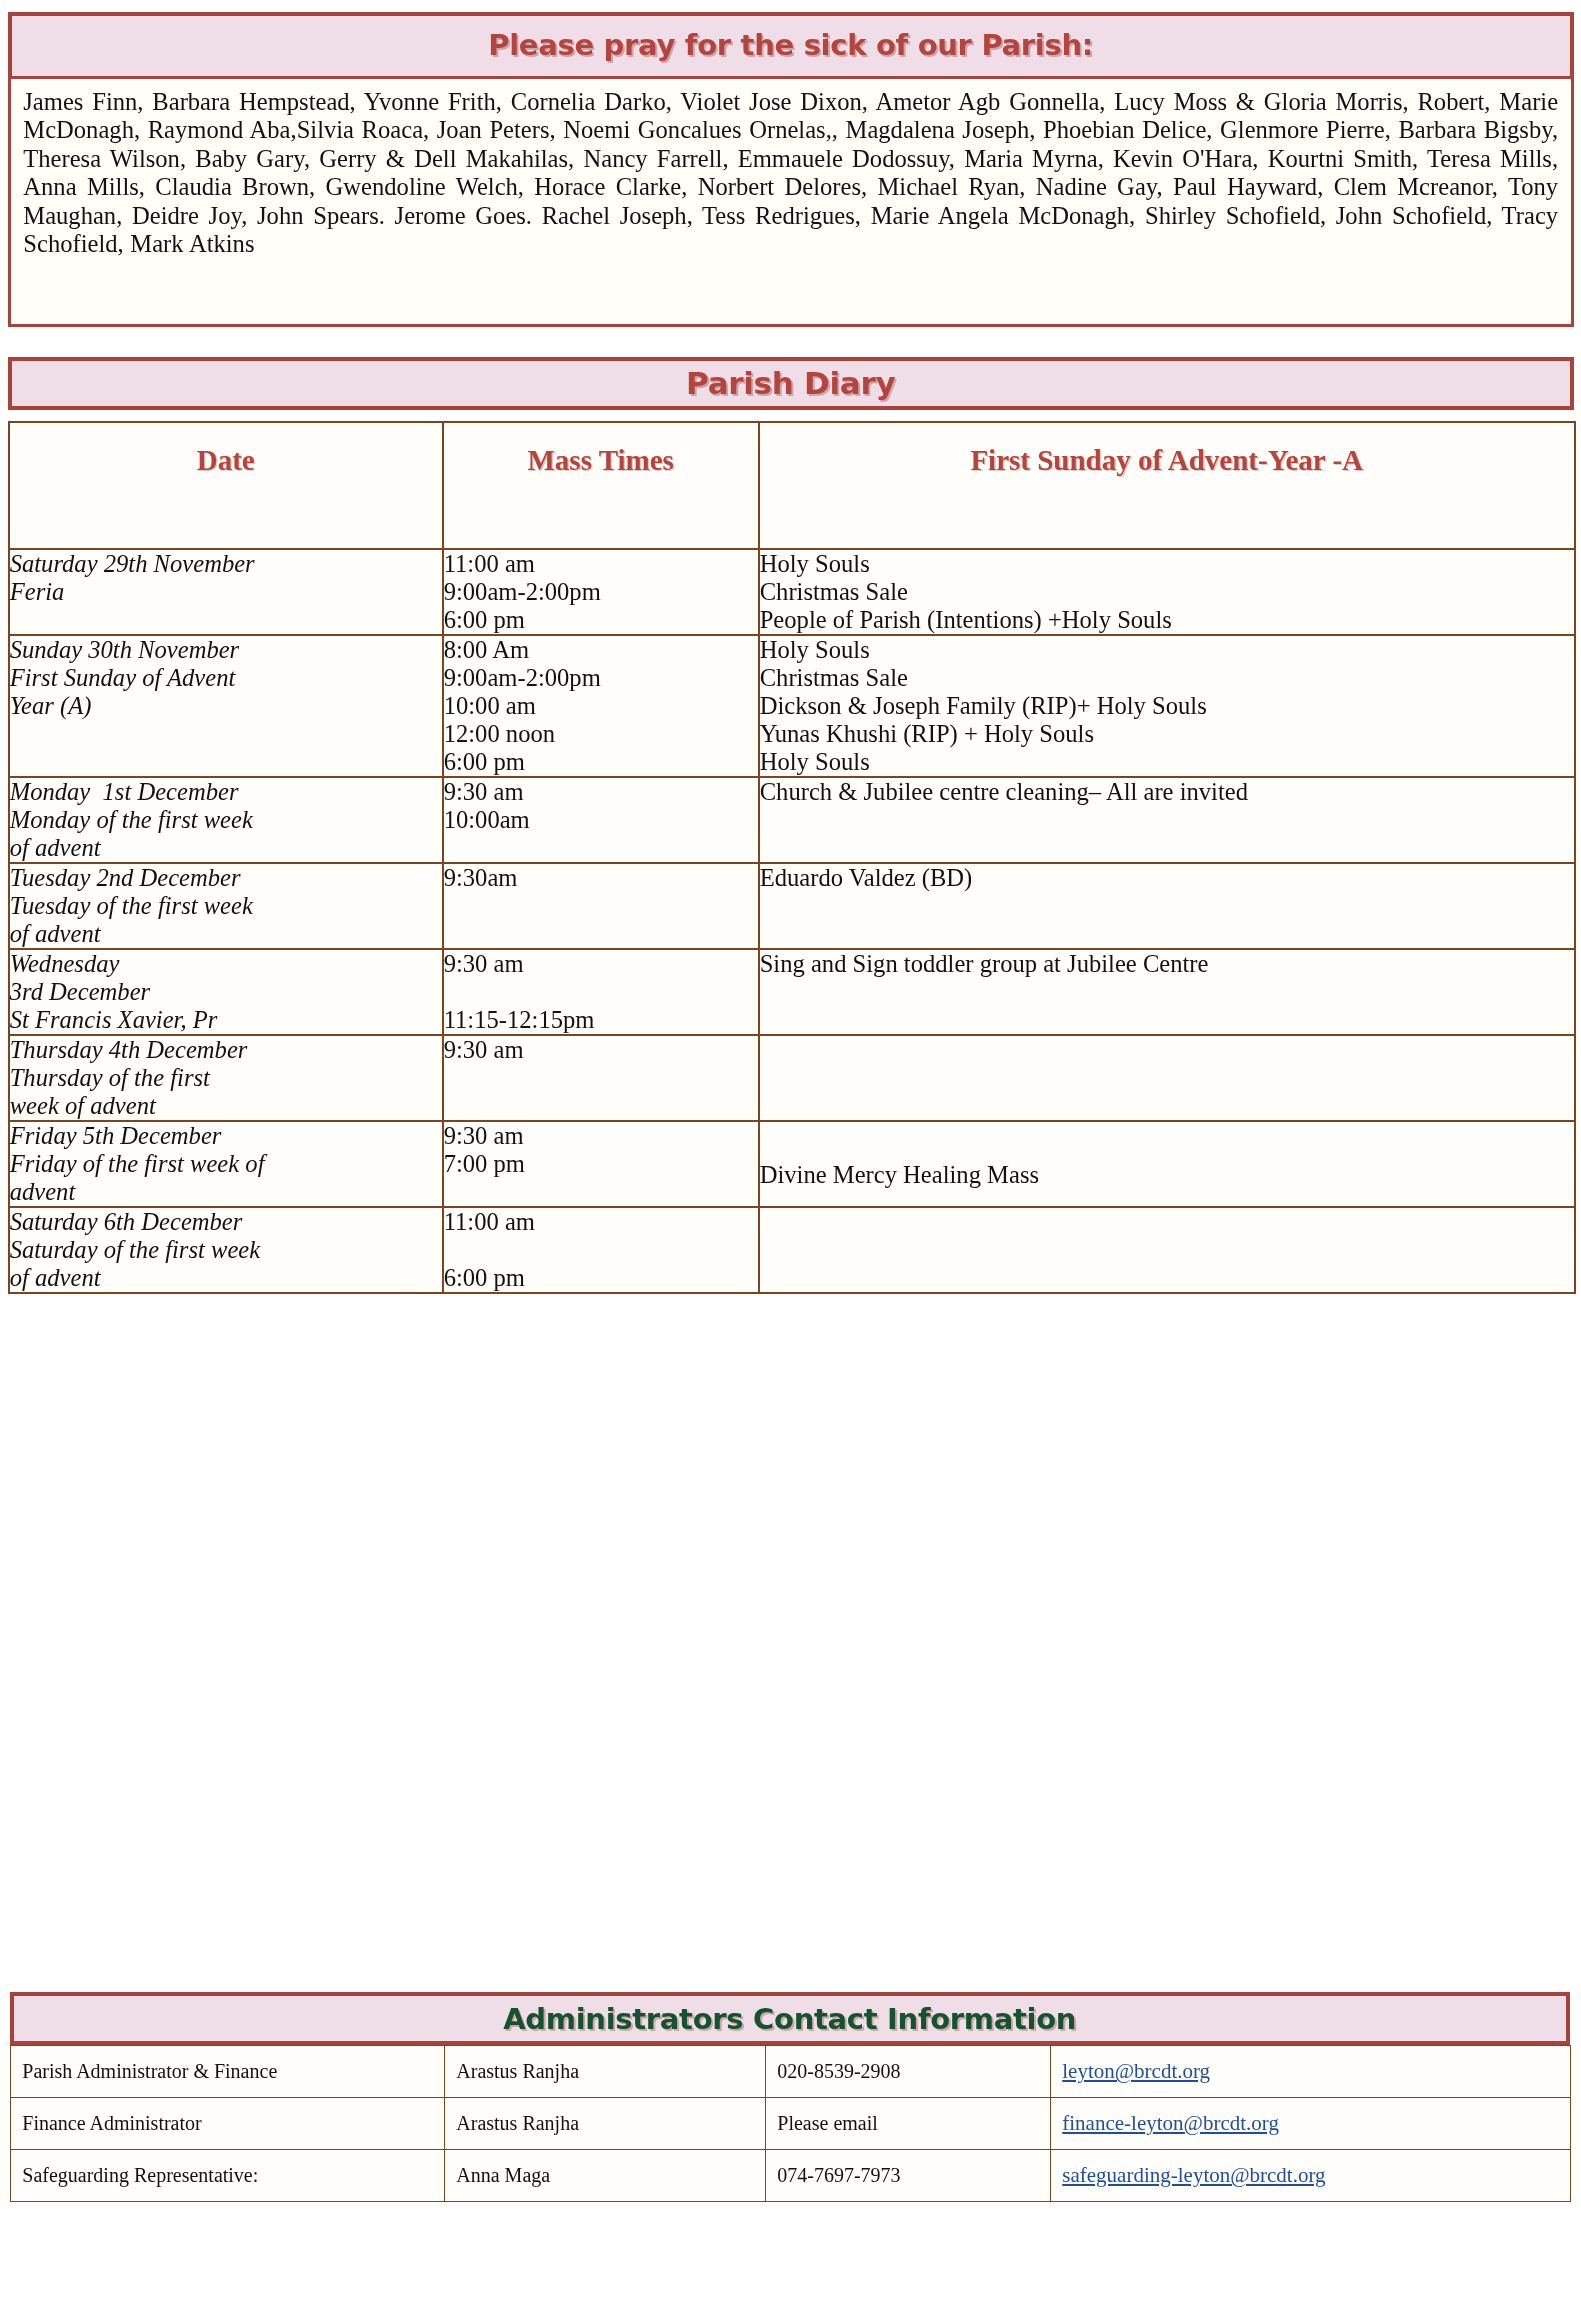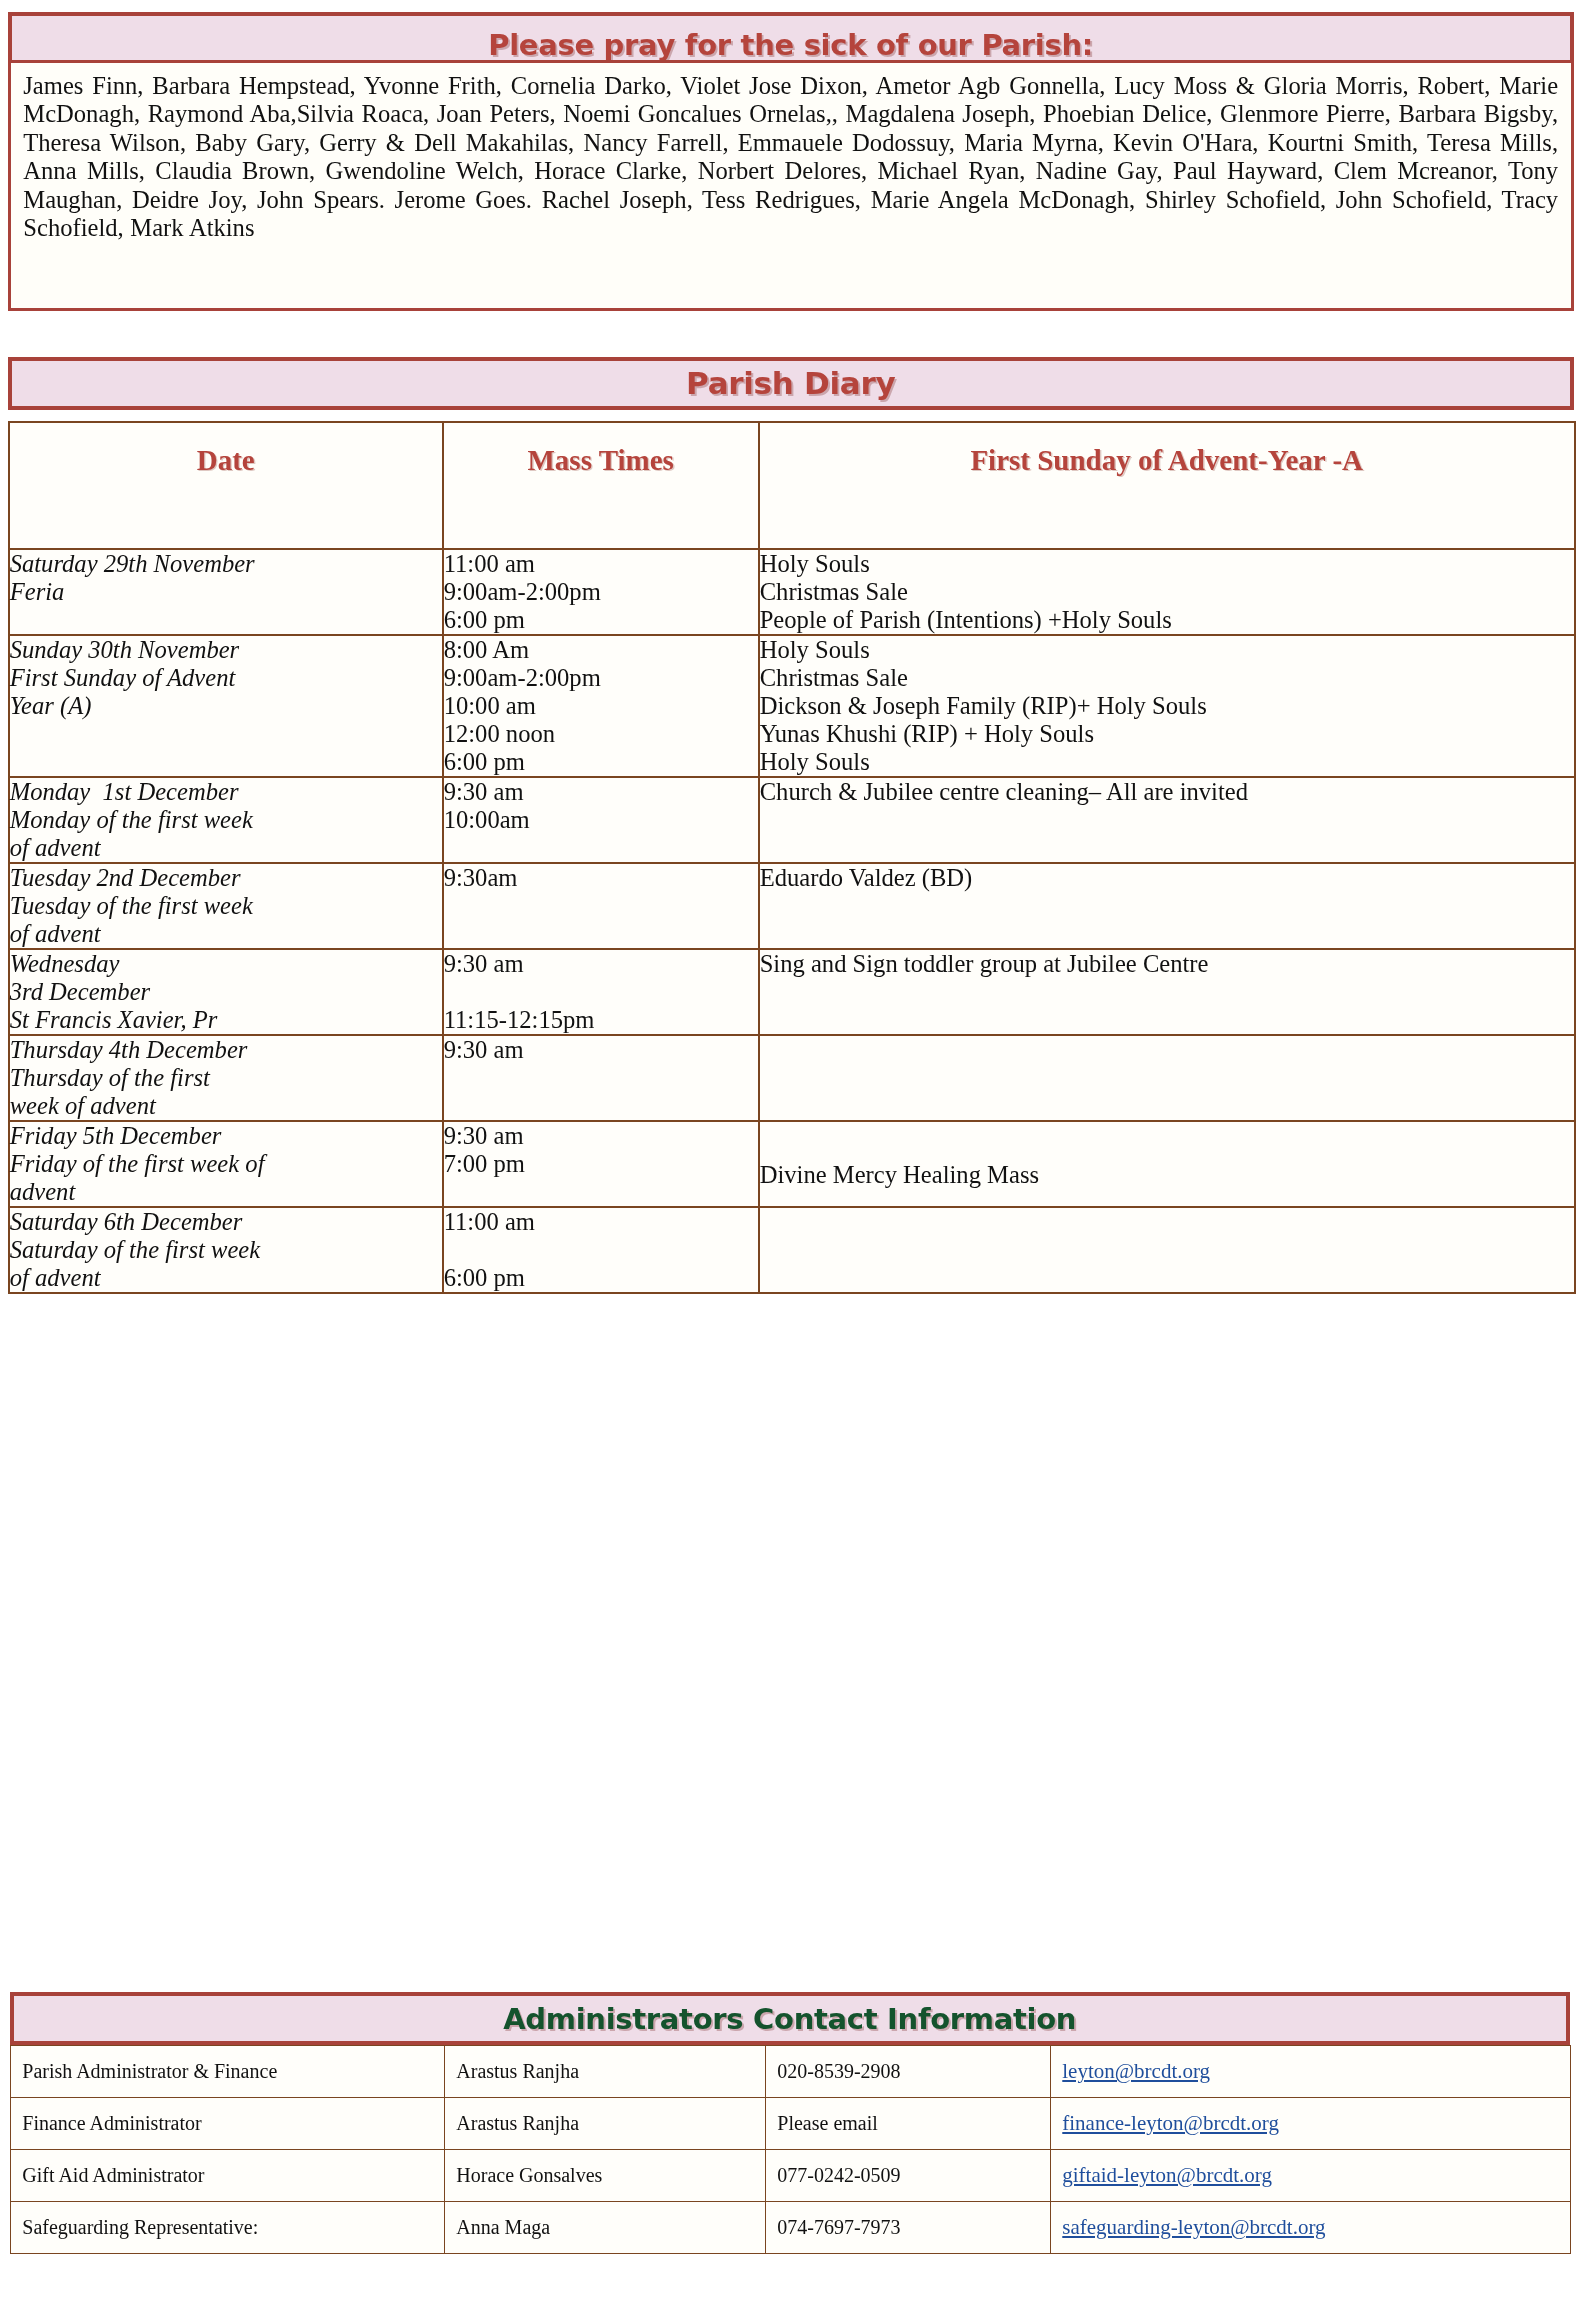--- a/index.html
+++ b/index.html
@@ -36,21 +36,21 @@
   }
   #sick-banner {
     position: absolute;
     left: 7.7px; top: 11.6px;
     width: 1566px; height: 68px;
     font-size: 29px;
     display: flex; align-items: center; justify-content: center;
   }
   #names-box {
     position: absolute;
-    left: 7.7px; top: 60px;
+    left: 7.7px; top: 76px;
     width: 1566px; height: 251px;
     border: 3.9px solid #A8423A;
     background: #FFFEF9;
     padding: 8.7px 12.6px 0 12.6px;
   }
   #names-text {
     font-family: "Liberation Serif", serif;
     font-size: 24.6px;
     line-height: 28.5px;
     text-align: justify;
@@ -343,28 +343,20 @@
         </tr>
         <tr>
           <td>Finance Administrator</td>
           <td>Arastus Ranjha</td>
           <td>Please email</td>
           <td>
             <a class="email-link" href="#">finance-leyton@brcdt.org</a>
           </td>
         </tr>
         <tr>
-          <td> Gift Aid Administrator</td>
-          <td>Horace Gonsalves</td>
-          <td>077-0242-0509</td>
-          <td>
-            <a class="email-link" href="#">giftaid-leyton@brcdt.org</a>
-          </td>
-        </tr>
-        <tr>
           <td>Safeguarding Representative:</td>
           <td>Anna Maga</td>
           <td>074-7697-7973</td>
           <td>
             <a class="email-link" href="#">safeguarding-leyton@brcdt.org</a>
           </td>
         </tr>
       </tbody>
     </table>
   </div>

